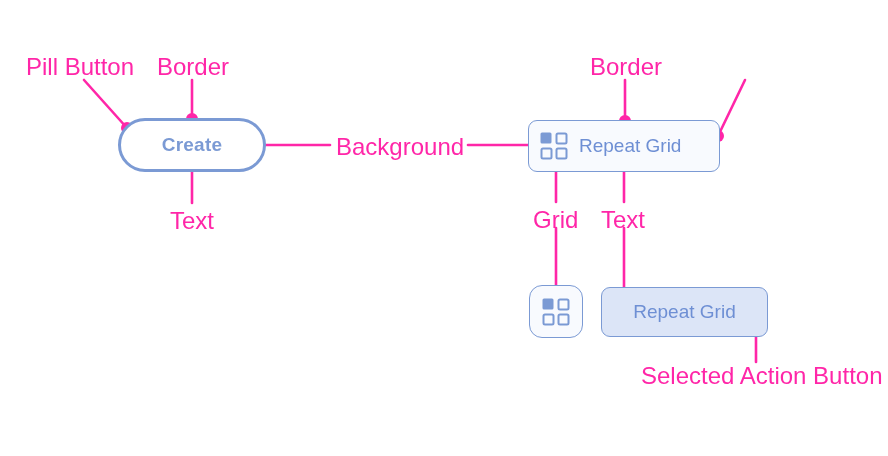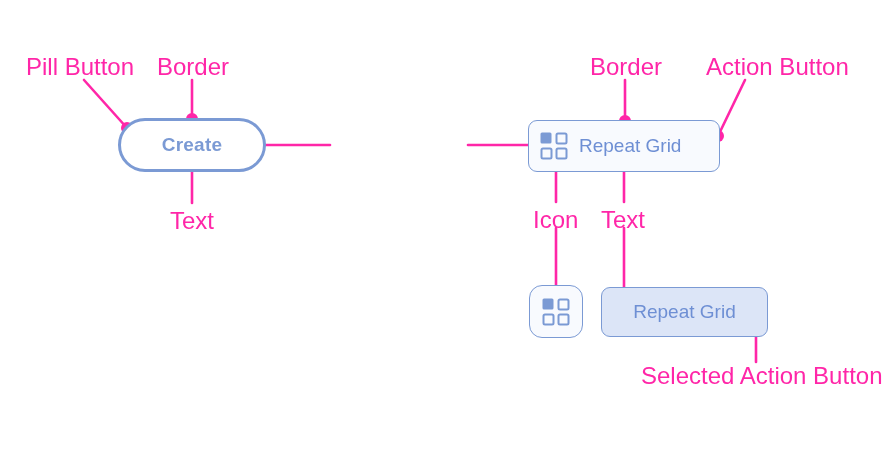--- a/index.html
+++ b/index.html
@@ -183,26 +183,26 @@
       <circle cx="756" cy="312" r="6"></circle>
     </g>
   </svg>
 
   <div class="anno-label" style="left:26px;  top:55px;">Pill Button</div>
 
   <div class="anno-label" style="left:157px; top:55px;">Border</div>
 
   <div class="anno-label" style="left:170px; top:209px;">Text</div>
 
+  <div class="anno-label" style="left:336px; top:135px;">Background</div>
 
   <div class="anno-label" style="left:590px; top:55px;">Border</div>
 
-  <div class="anno-label" style="left:706px; top:55px;">Action Button</div>
-
-  <div class="anno-label" style="left:533px; top:208px;">Icon</div>
+
+  <div class="anno-label" style="left:533px; top:208px;">Grid</div>
 
   <div class="anno-label" style="left:601px; top:208px;">Text</div>
 
   <div class="anno-label" style="left:641px; top:364px;text-align:right;">Selected Action Button</div>
 
   <div class="pill-button">
     <span class="pill-label">Create</span>
   </div>
 
   <div class="action-button">

